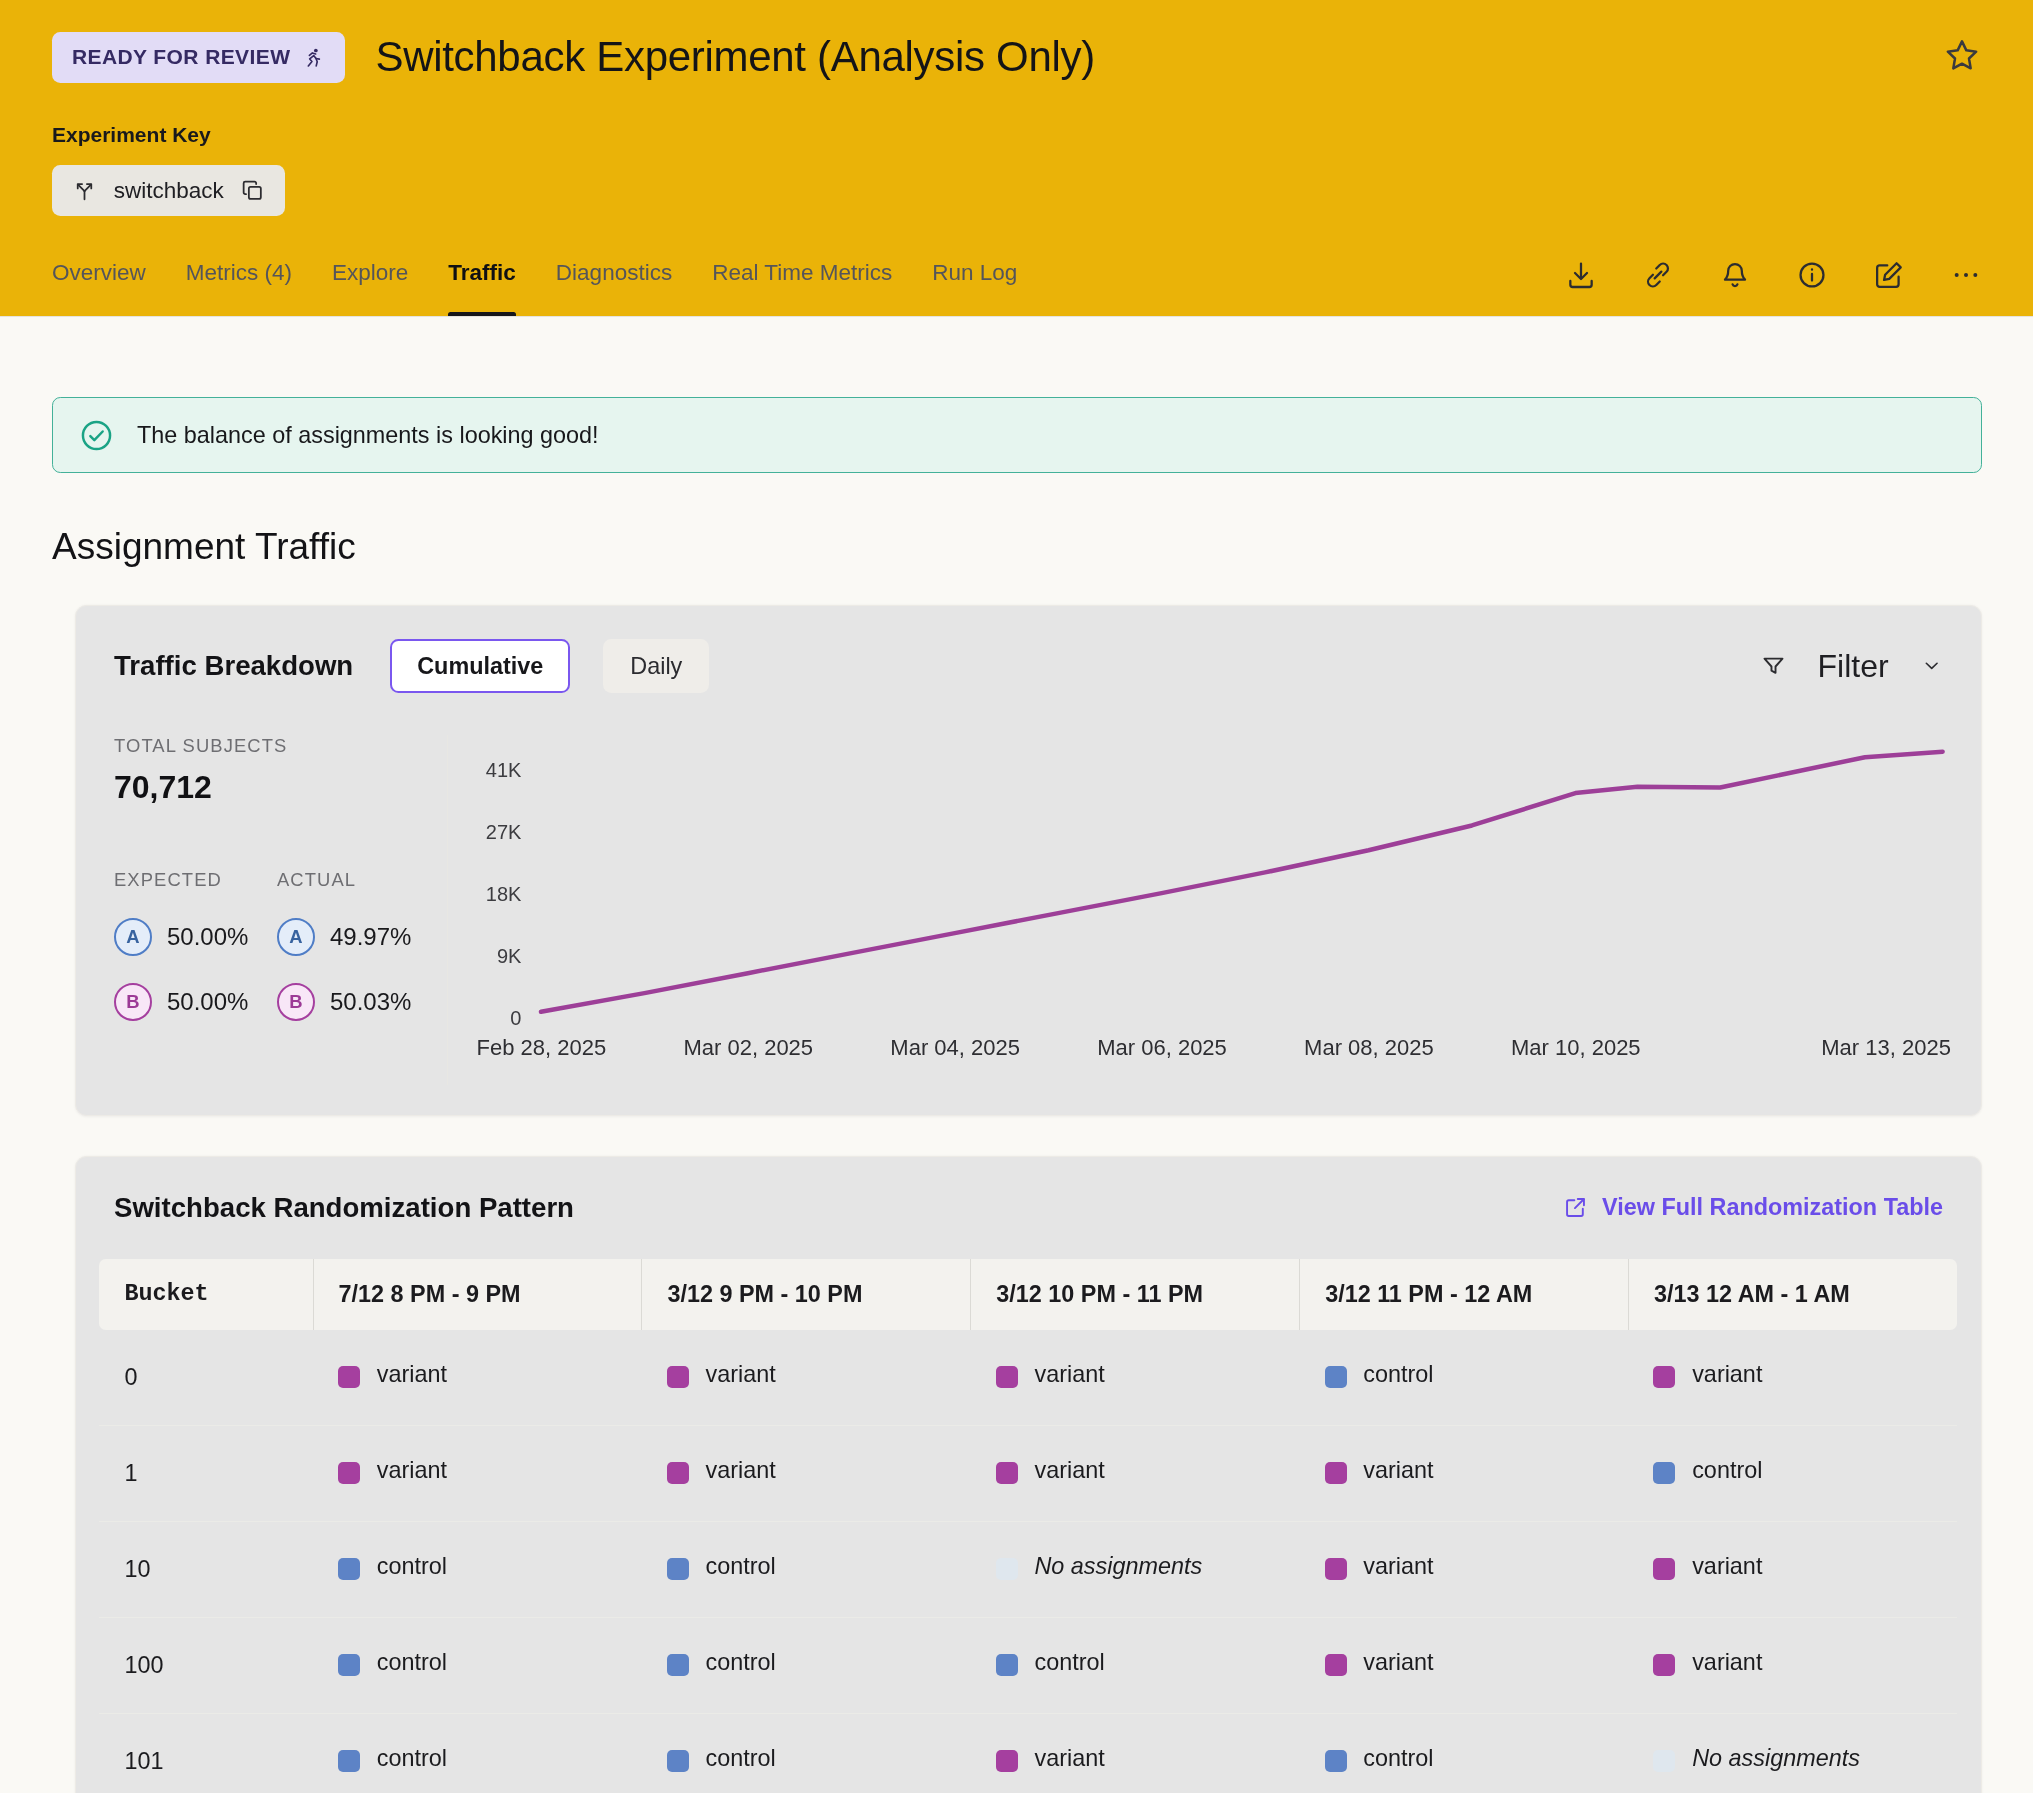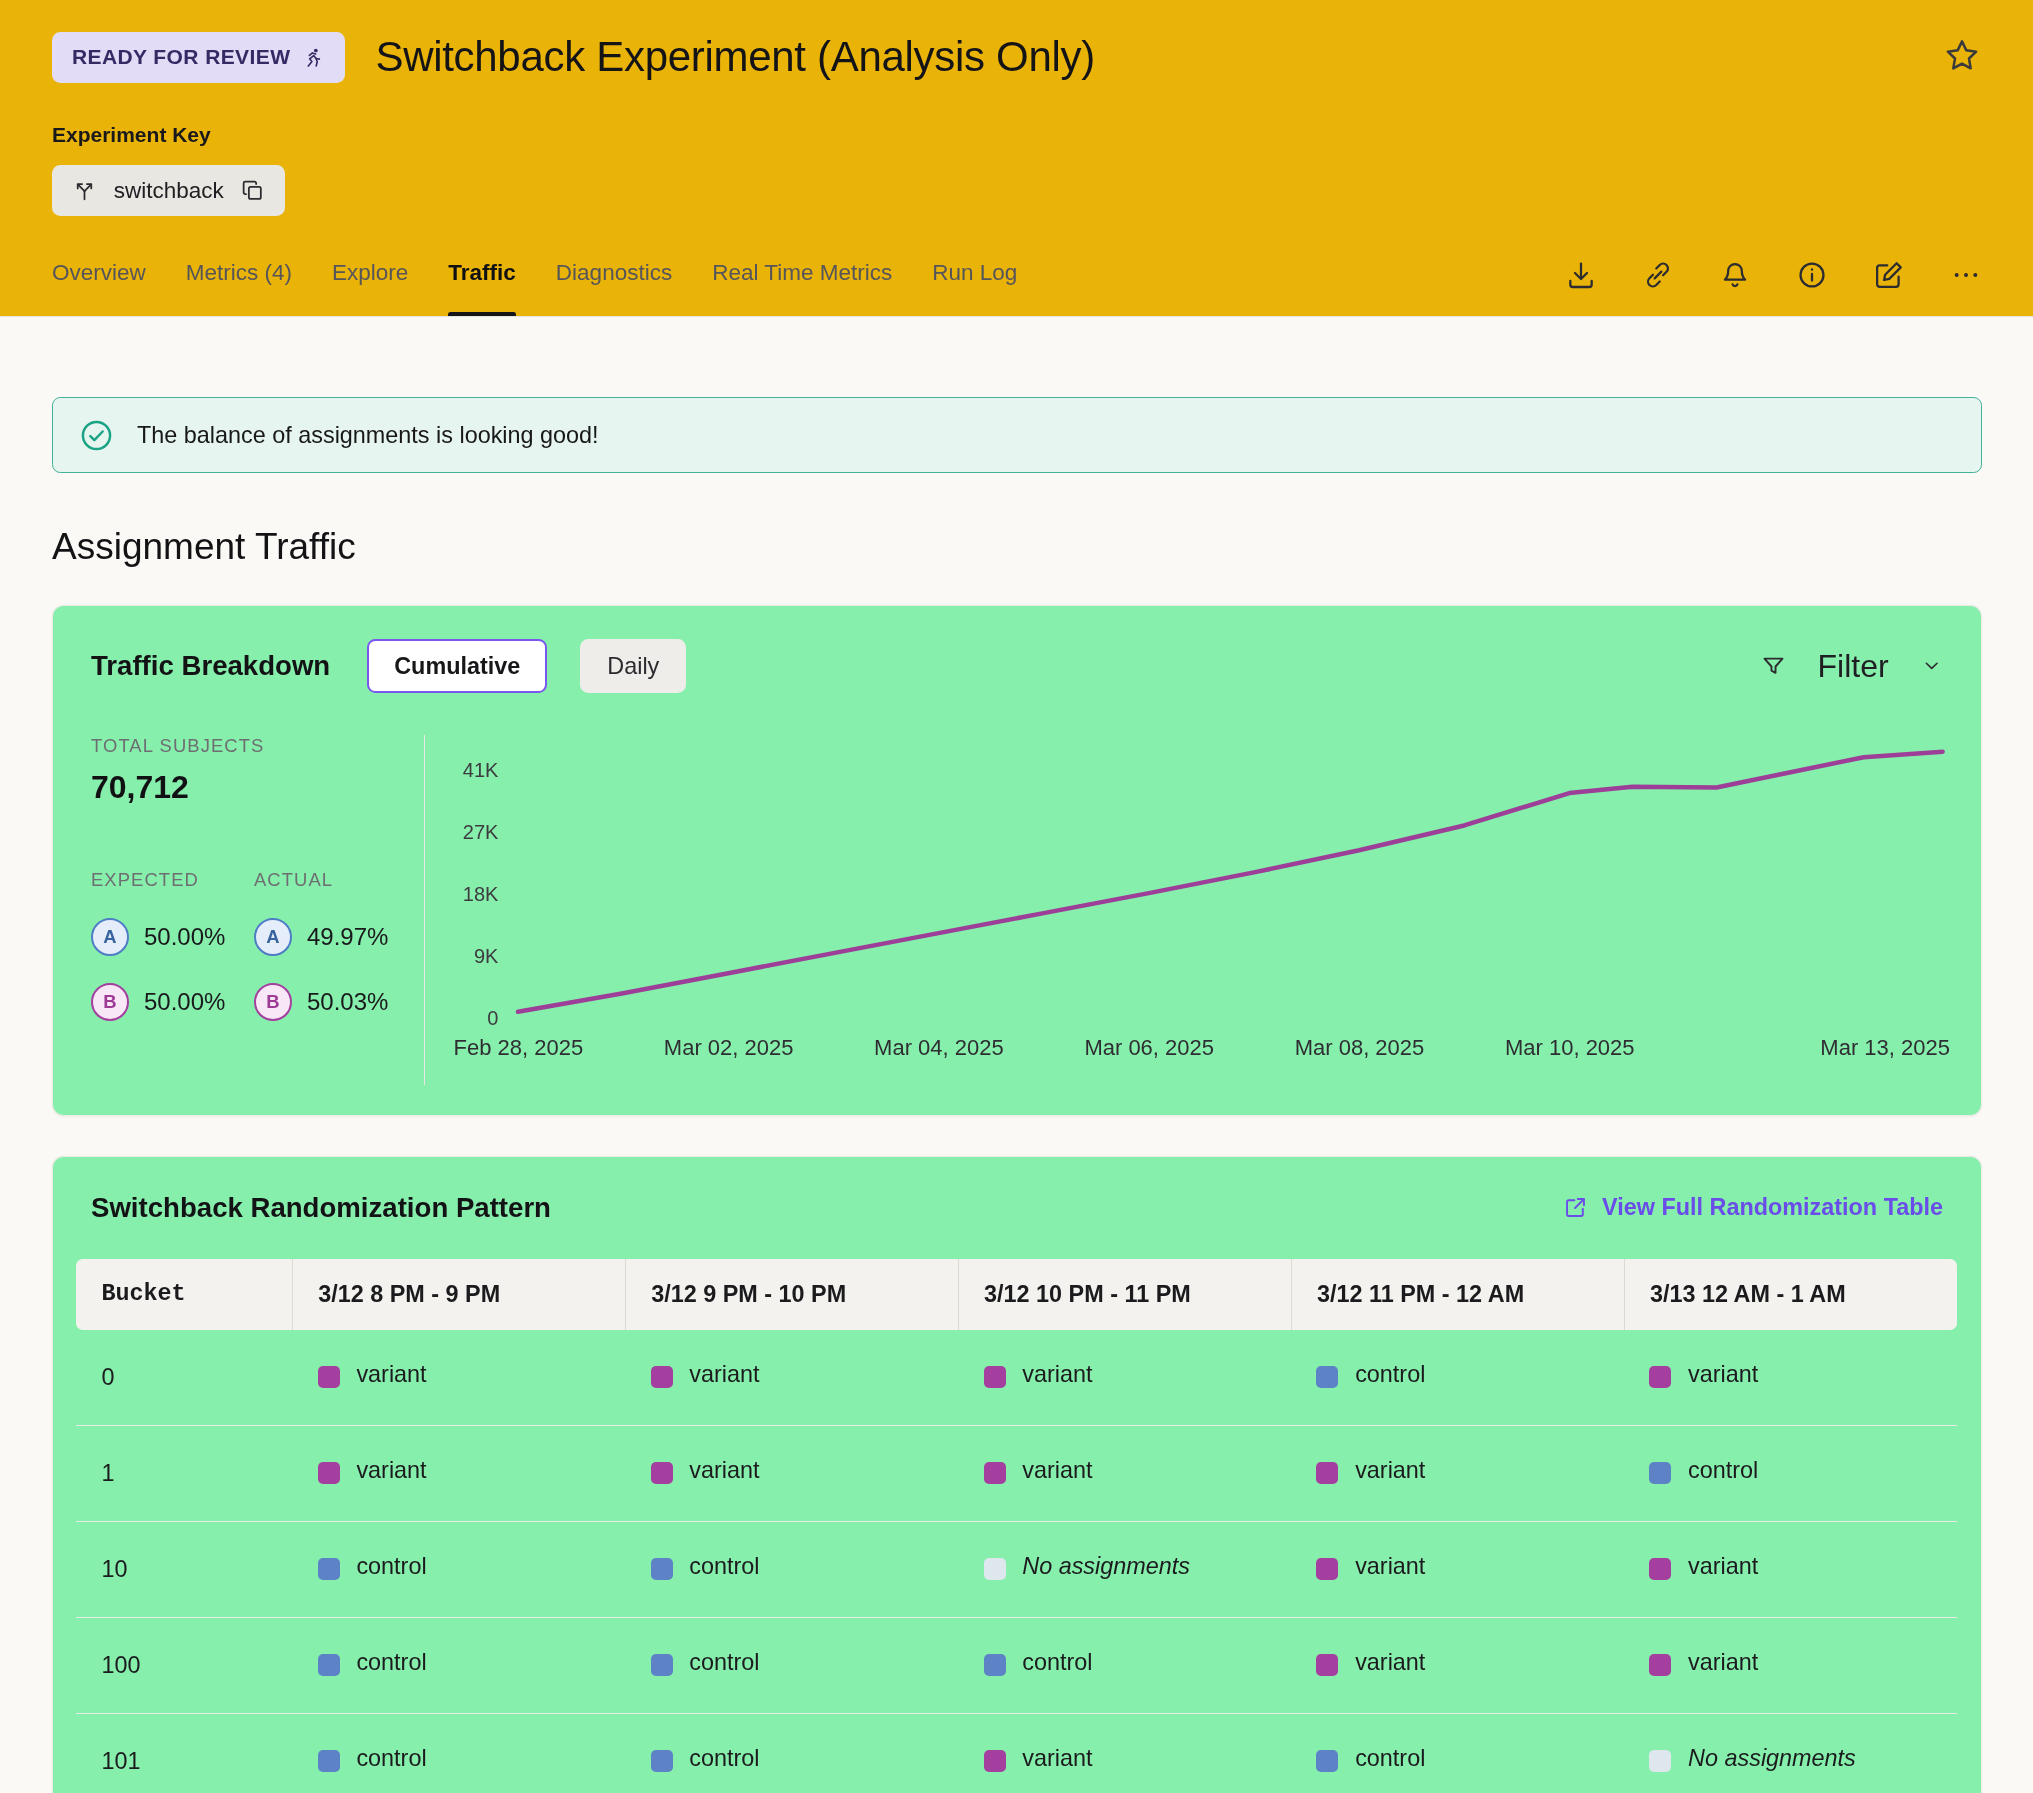--- a/index.html
+++ b/index.html
@@ -35,21 +35,21 @@
   .toolbar { margin-left:auto; display:flex; gap:45px; align-items:center; padding-bottom:25px; }
   .toolbar .icon { cursor:pointer; } .toolbar .icon svg { width:32px; height:32px; }
 
   
   main { padding:0 52px; }
   .banner { margin-top:80px; display:flex; align-items:center; gap:22px; background:#e6f5ef;
             border:1.7px solid #43b199; border-radius:8.3px; padding:18.4px 25px; font-size:23.4px; color:#18181b; }
   .banner .icon { color:#1aa385; } .banner .icon svg { width:37px; height:37px; stroke-width:1.6; }
   .section-title { margin:53px 0 0; font-size:37px; font-weight:500; color:#131316; }
 
-  .card { background:#86efac; border:0.8px solid #edebe6; border-radius:11.7px; box-shadow:0 0.8px 2.5px rgba(20,20,30,.05); }
+  .card { background:#e5e5e5; border:0.8px solid #edebe6; border-radius:11.7px; box-shadow:0 0.8px 2.5px rgba(20,20,30,.05);margin-left:23px; }
 
   
   .traffic-card { margin-top:37px; padding:33px 38px 30px; }
   .card-head { display:flex; align-items:center; }
   .card-title { font-size:27.6px; font-weight:700; color:#131316; }
   .toggle-group { display:flex; gap:33px; margin-left:37px; }
   .toggle-btn { font-size:23.4px; padding:11.7px 25px; border-radius:8.3px; border:2.5px solid transparent;
                 background:#efede9; color:#2b2b2f; font-weight:500; cursor:pointer; font-family:inherit; }
   .toggle-btn.selected { background:#ffffff; border-color:#7a57ef; color:#17171a; font-weight:700; }
   .filter { margin-left:auto; display:flex; align-items:center; gap:31px; font-size:32px; color:#1f1f23; cursor:pointer; }
@@ -306,21 +306,21 @@
         <col style="width:11.5%">
           <col style="width:17.7%">
           <col style="width:17.7%">
           <col style="width:17.7%">
           <col style="width:17.7%">
           <col style="width:17.7%">
       </colgroup>
       <thead>
         <tr>
           <th>Bucket</th>
-          <th>3/12 8 PM - 9 PM</th>
+          <th>7/12 8 PM - 9 PM</th>
           <th>3/12 9 PM - 10 PM</th>
           <th>3/12 10 PM - 11 PM</th>
           <th>3/12 11 PM - 12 AM</th>
           <th>3/13 12 AM - 1 AM</th>
         </tr>
       </thead>
       <tbody>
           <tr>
             <td>0</td>
             <td><span class="cell-wrap">

